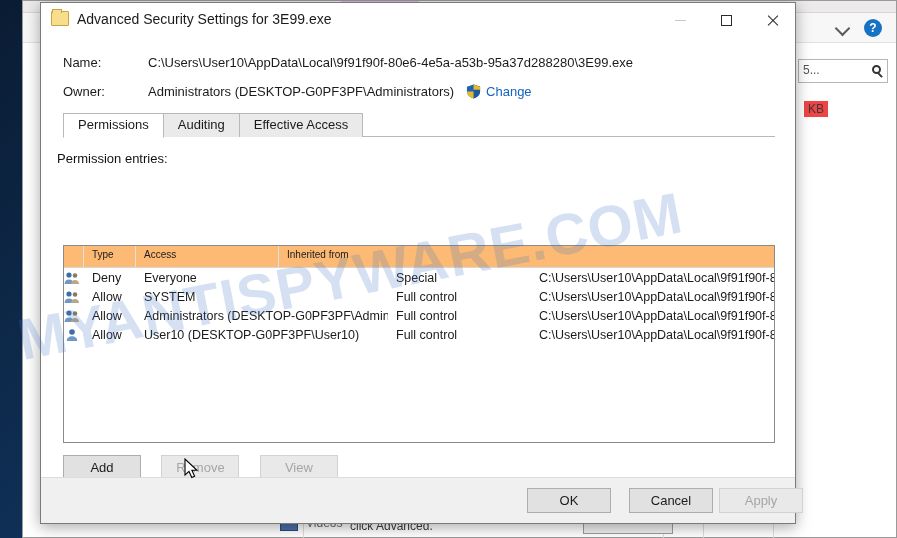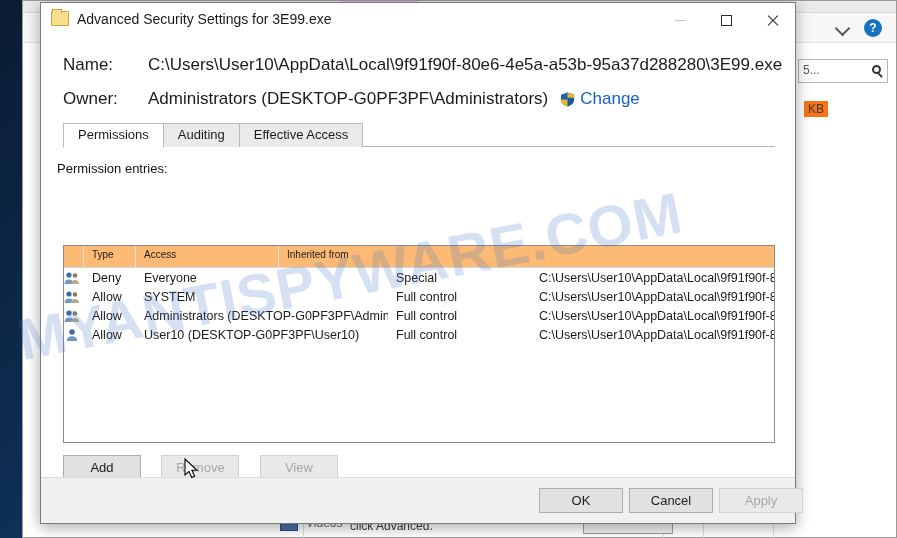--- a/index.html
+++ b/index.html
@@ -30,21 +30,21 @@
   .bg-chevron { position:absolute; right:48px; top:22px; width:11px; height:11px;
     border-right:2px solid #5a5a5a; border-bottom:2px solid #5a5a5a;
     transform:rotate(45deg); }
   .bg-search { position:absolute; right:8px; top:58px; width:90px; height:24px;
     border:1px solid #b6b6b6; background:#fff; font-size:12px; color:#555;
     padding:3px 4px; white-space:nowrap; overflow:hidden; }
   .bg-search .mag { position:absolute; right:6px; top:5px; width:9px; height:9px;
     border:2px solid #333; border-radius:50%; }
   .bg-search .mag:after { content:""; position:absolute; right:-4px; bottom:-4px;
     width:6px; height:2px; background:#333; transform:rotate(45deg); }
-  .bg-kb { position:absolute; right:68px; top:100px; background:#f97316;
+  .bg-kb { position:absolute; right:68px; top:100px; background:#ef4444;
     color:#3a3a3a; font-size:12px; padding:1px 4px; }
   .bg-col-line { position:absolute; width:1px; background:#dcdcdc; }
   .bg-videos { position:absolute; left:306px; top:516px; font-size:12px; color:#6b6b6b; }
   .bg-videos .film { position:absolute; left:-26px; top:2px; width:18px; height:13px;
     background:#4b6ea9; border:1px solid #2e4a76; }
   .bg-advanced { position:absolute; left:350px; top:519px; font-size:12px; color:#3c3c3c; }
   .bg-btn-outline { position:absolute; left:583px; top:512px; width:90px; height:22px;
     border:1px solid #9d9d9d; background:#f0f0f0; }
 
   
@@ -71,21 +71,21 @@
   .win-btn .min { width:11px; height:1px; background:#c8c8c8; }
   .win-btn .max { width:11px; height:11px; border:1px solid #2b2b2b; }
   .win-btn .cls { position:relative; width:13px; height:13px; }
   .win-btn .cls:before, .win-btn .cls:after { content:""; position:absolute; left:0;
     top:6px; width:14px; height:1px; background:#2b2b2b; }
   .win-btn .cls:before { transform:rotate(45deg); }
   .win-btn .cls:after  { transform:rotate(-45deg); }
 
   .dlg-body { position:absolute; left:0; top:34px; right:0; bottom:46px;
     background:#ffffff; }
-  .info-rows { padding:18px 0 0 22px; font-size:17px; color:#111; }
+  .info-rows { padding:18px 0 0 22px; font-size:13px; color:#111; }
   .info-row { display:flex; align-items:center; margin-bottom:14px; }
   .info-label { width:85px; color:#1b1b1b; }
   .info-value { color:#1b1b1b; }
   .shield { display:inline-block; width:15px; height:15px; margin:0 5px 0 12px;
     position:relative; vertical-align:-3px; }
   .shield svg { display:block; }
   .change-link { color:#1563c1; cursor:pointer; }
 
   
   .tabs { position:relative; margin:4px 0 0 22px; height:24px;
@@ -124,21 +124,21 @@
   .btn.disabled { color:#a6a6a6; background:#e9e9e9; border-color:#d2d2d2;
     cursor:default; }
   .btn.hovered { background:#cfe9f9; border:1px solid #1f7fc4; }
   .row-btns { position:absolute; left:22px; top:418px; }
   .row-btns .btn { width:78px; margin-right:16px; }
   .btn-inherit { position:absolute; left:22px; top:452px; width:148px; height:25px; }
 
   .dlg-footer { position:absolute; left:0; right:0; bottom:0; height:46px;
     background:#f0f0f0; border-top:1px solid #dcdcdc; }
   .dlg-footer .btn { position:absolute; top:10px; width:84px; height:25px; }
-  .b-ok { right:172px; }
+  .b-ok { right:184px; }
   .b-cancel { right:82px; }
   .b-apply { right:-8px; }
 
   
   .cursor { position:absolute; left:184px; top:458px; z-index:70; }
 </style>
 </head>
 <body>
 
 <div id="desktop">

